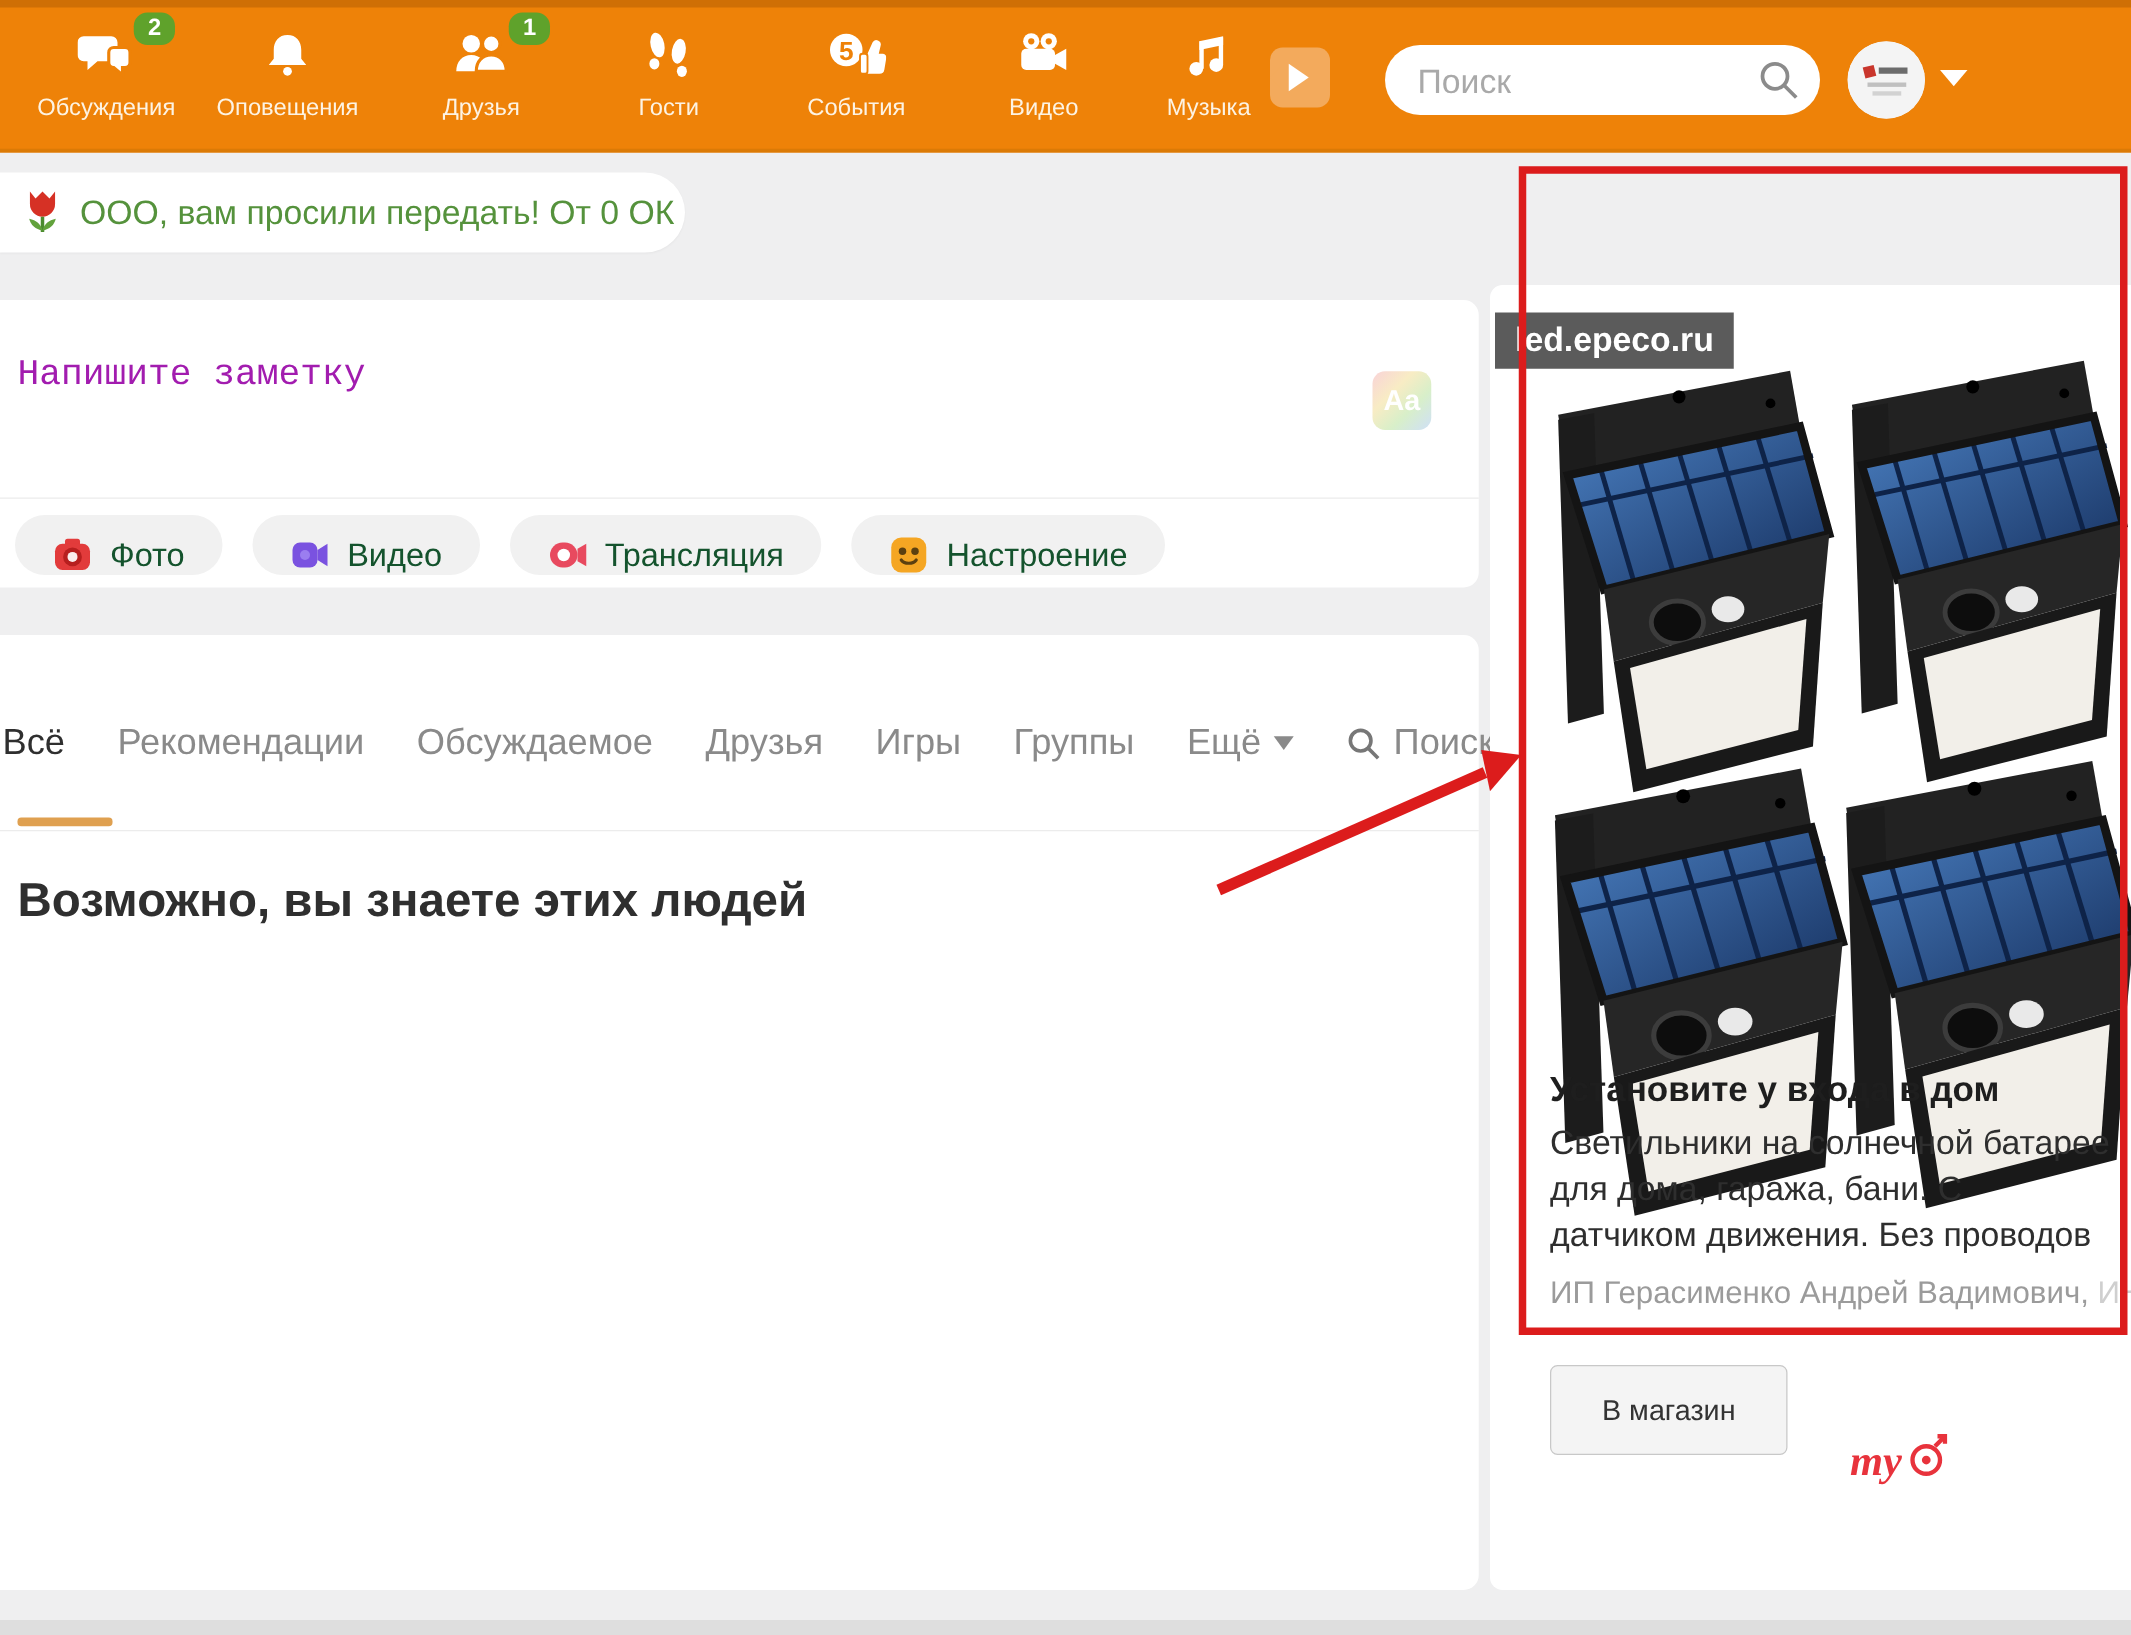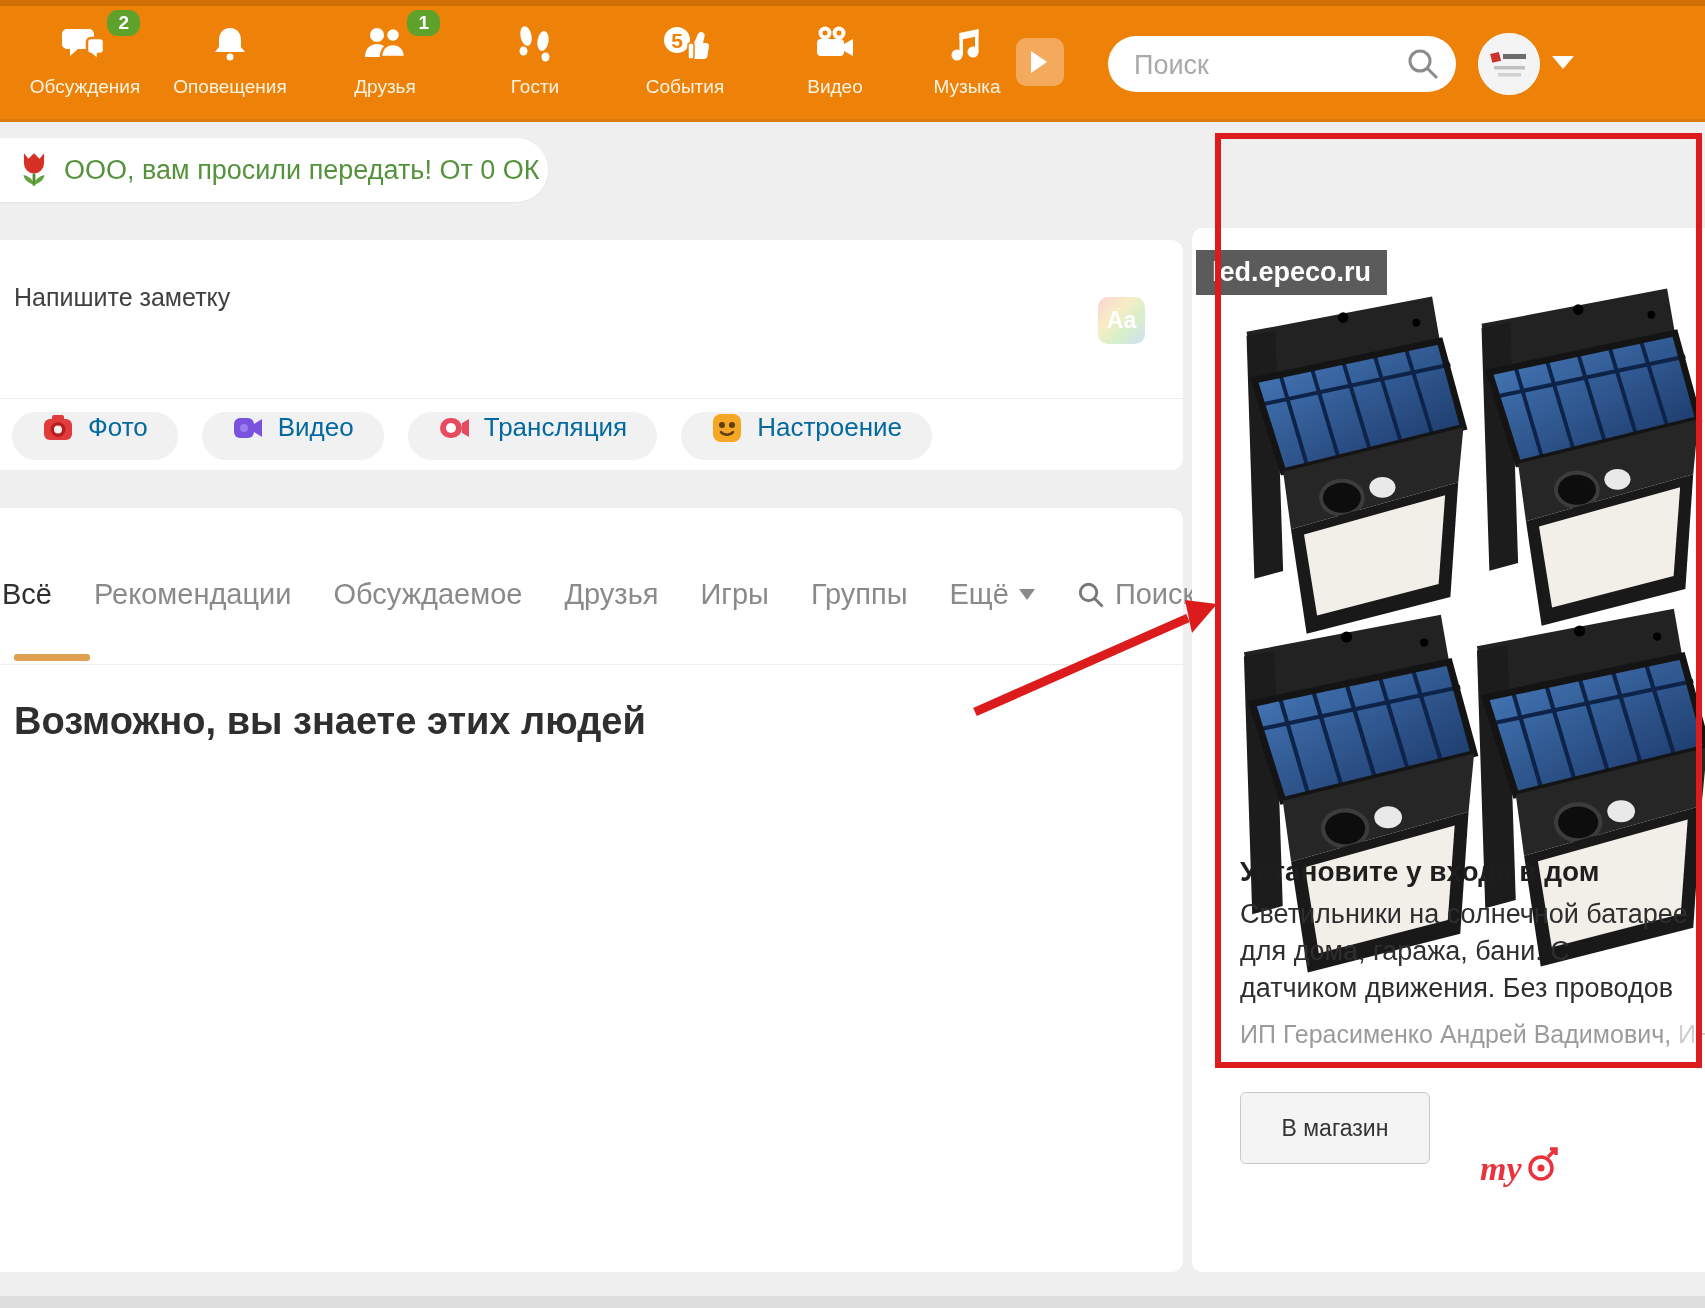--- a/index.html
+++ b/index.html
@@ -30,28 +30,28 @@
   .topbar-caret{position:absolute;left:1552px;top:50px;width:0;height:0;border:11px solid transparent;
     border-top:13px solid #fff;cursor:pointer;}
   
   .banner{position:absolute;left:0;top:138px;width:548px;height:64px;background:#fff;
     border-radius:0 32px 32px 0;display:flex;align-items:center;padding-left:18px;box-sizing:border-box;
     box-shadow:0 1px 2px rgba(0,0,0,.04);cursor:pointer;}
   .banner-text{font-size:27px;color:#55923c;margin-left:14px;}
   
   .composer{position:absolute;left:0;top:240px;width:1183px;height:230px;background:#fff;
     border-radius:0 12px 12px 0;}
-  .composer-input{position:absolute;left:14px;top:43px;font-size:25px;color:#404040;cursor:text;}
+  .composer-input{position:absolute;left:14px;top:43px;font-size:29px;color:#a21caf;cursor:text;font-family:Liberation Mono, monospace;}
   .aa-icon{position:absolute;left:1098px;top:57px;width:47px;height:47px;border-radius:10px;cursor:pointer;
     background:linear-gradient(135deg,#f9d3d8 0%,#f8ecc4 35%,#d8efc9 65%,#cfe0f7 100%);
     color:#fff;font-weight:bold;font-size:23px;display:flex;align-items:center;justify-content:center;}
   .composer-divider{position:absolute;left:0;top:158px;width:100%;height:1px;background:#ececec;}
   .actions{position:absolute;left:12px;top:172px;display:flex;gap:24px;}
-  .pill{height:48px;background:#f1f1f1;border-radius:28px;display:flex;align-items:flex-start;gap:14px;
-    padding:0 30px;font-size:26px;color:#0369a1;cursor:pointer;white-space:nowrap;}
+  .pill{height:48px;background:#f1f1f1;border-radius:28px;display:flex;align-items:flex-end;gap:14px;
+    padding:0 30px;font-size:26px;color:#14532d;cursor:pointer;white-space:nowrap;}
   
   .feed{position:absolute;left:0;top:508px;width:1183px;height:764px;background:#fff;
     border-radius:0 12px 12px 0;}
   .tabs{position:absolute;left:2px;top:70px;display:flex;gap:42px;align-items:center;
     font-size:29px;color:#8a8a8a;}
   .tab{cursor:pointer;white-space:nowrap;display:flex;align-items:center;gap:10px;}
   .tab.active{color:#2f2f2f;}
   .tab-caret{width:0;height:0;border:8px solid transparent;border-top:11px solid #8a8a8a;margin-top:8px;}
   .tab-underline{position:absolute;left:14px;top:146px;width:76px;height:7px;background:#dfa050;border-radius:3px;}
   .tabs-divider{position:absolute;left:0;top:156px;width:100%;height:1px;background:#ececec;}

